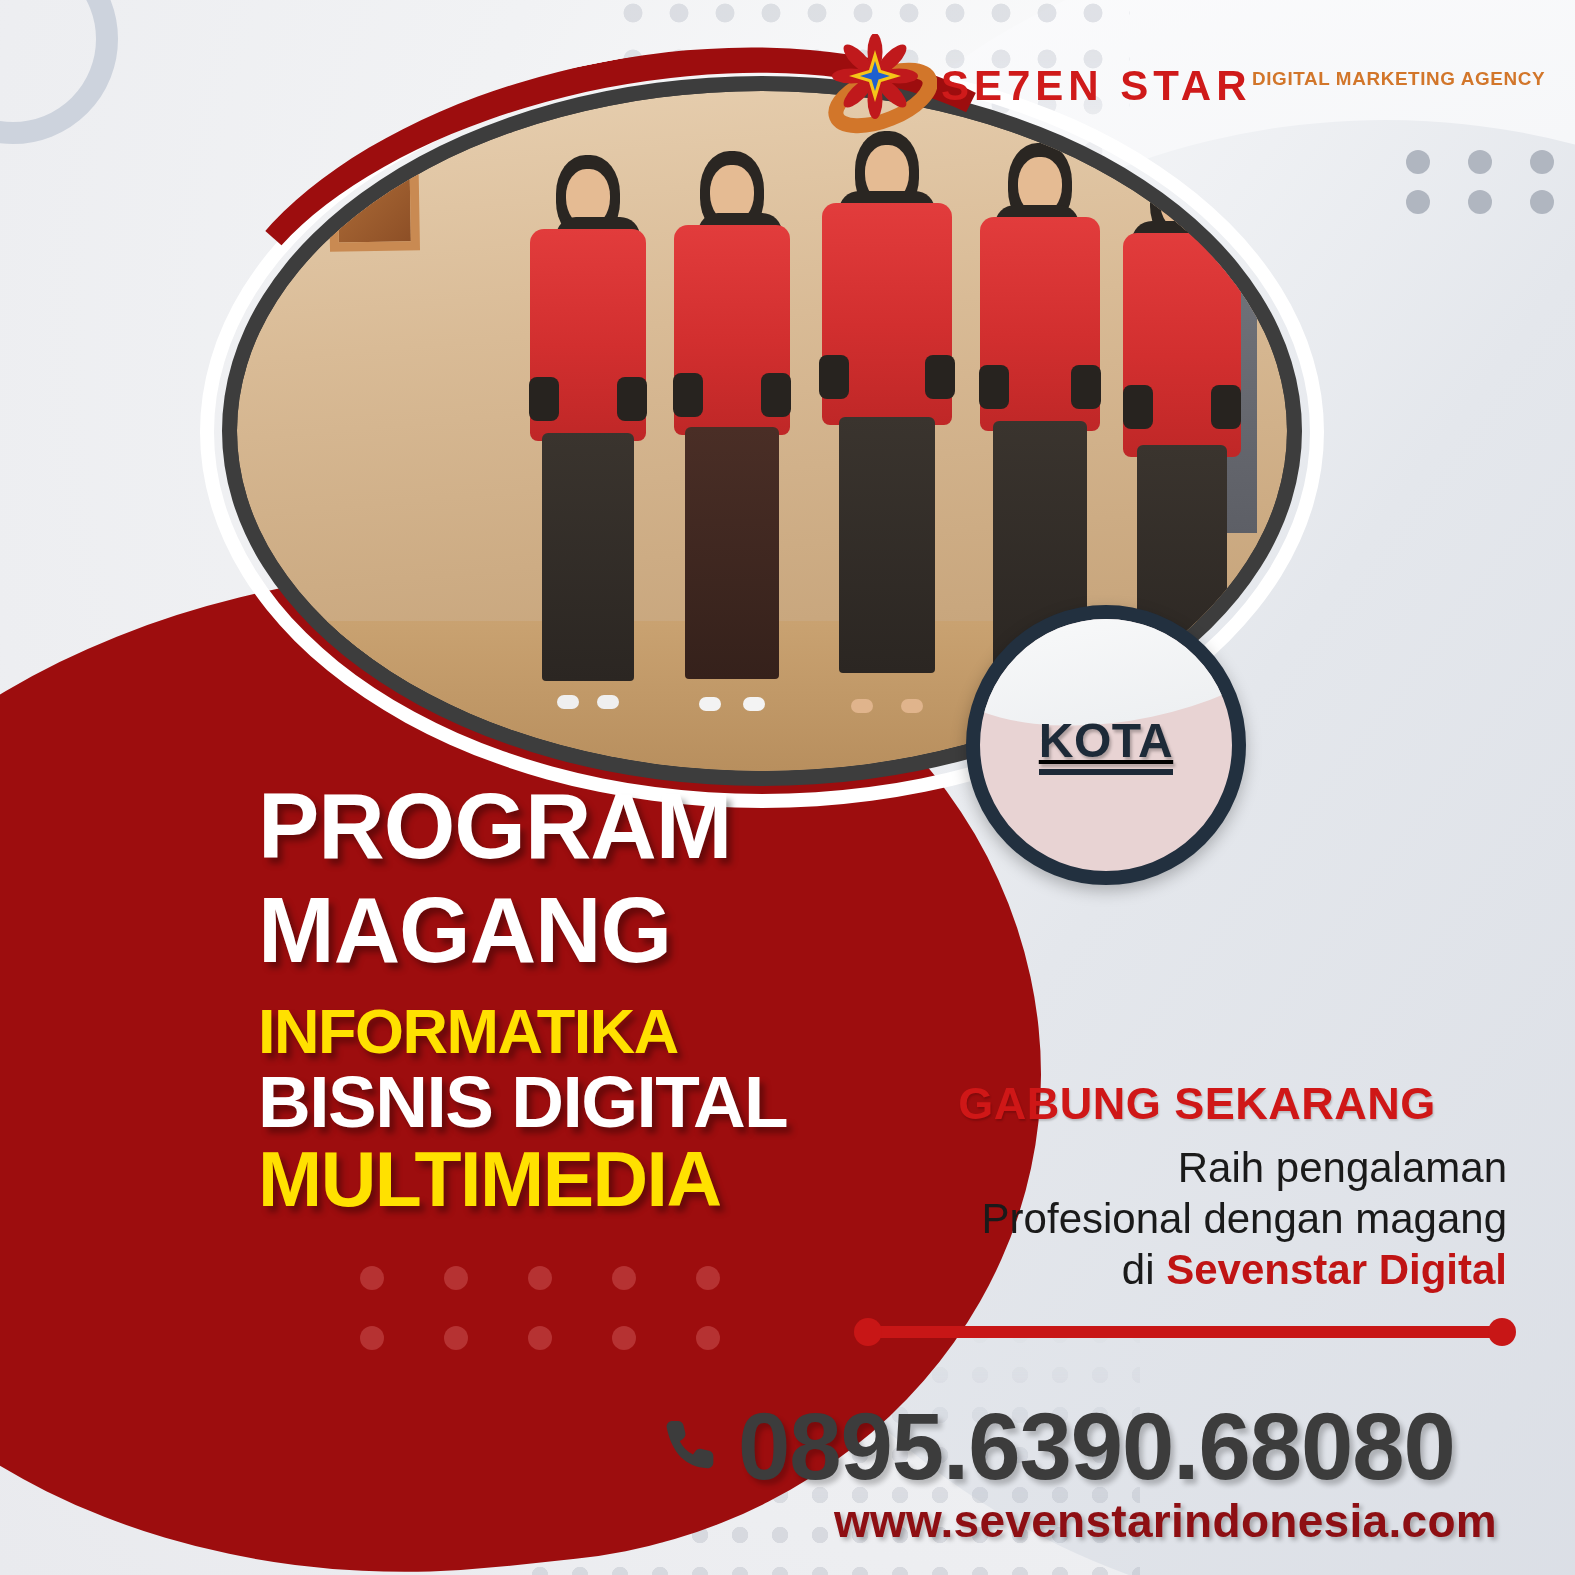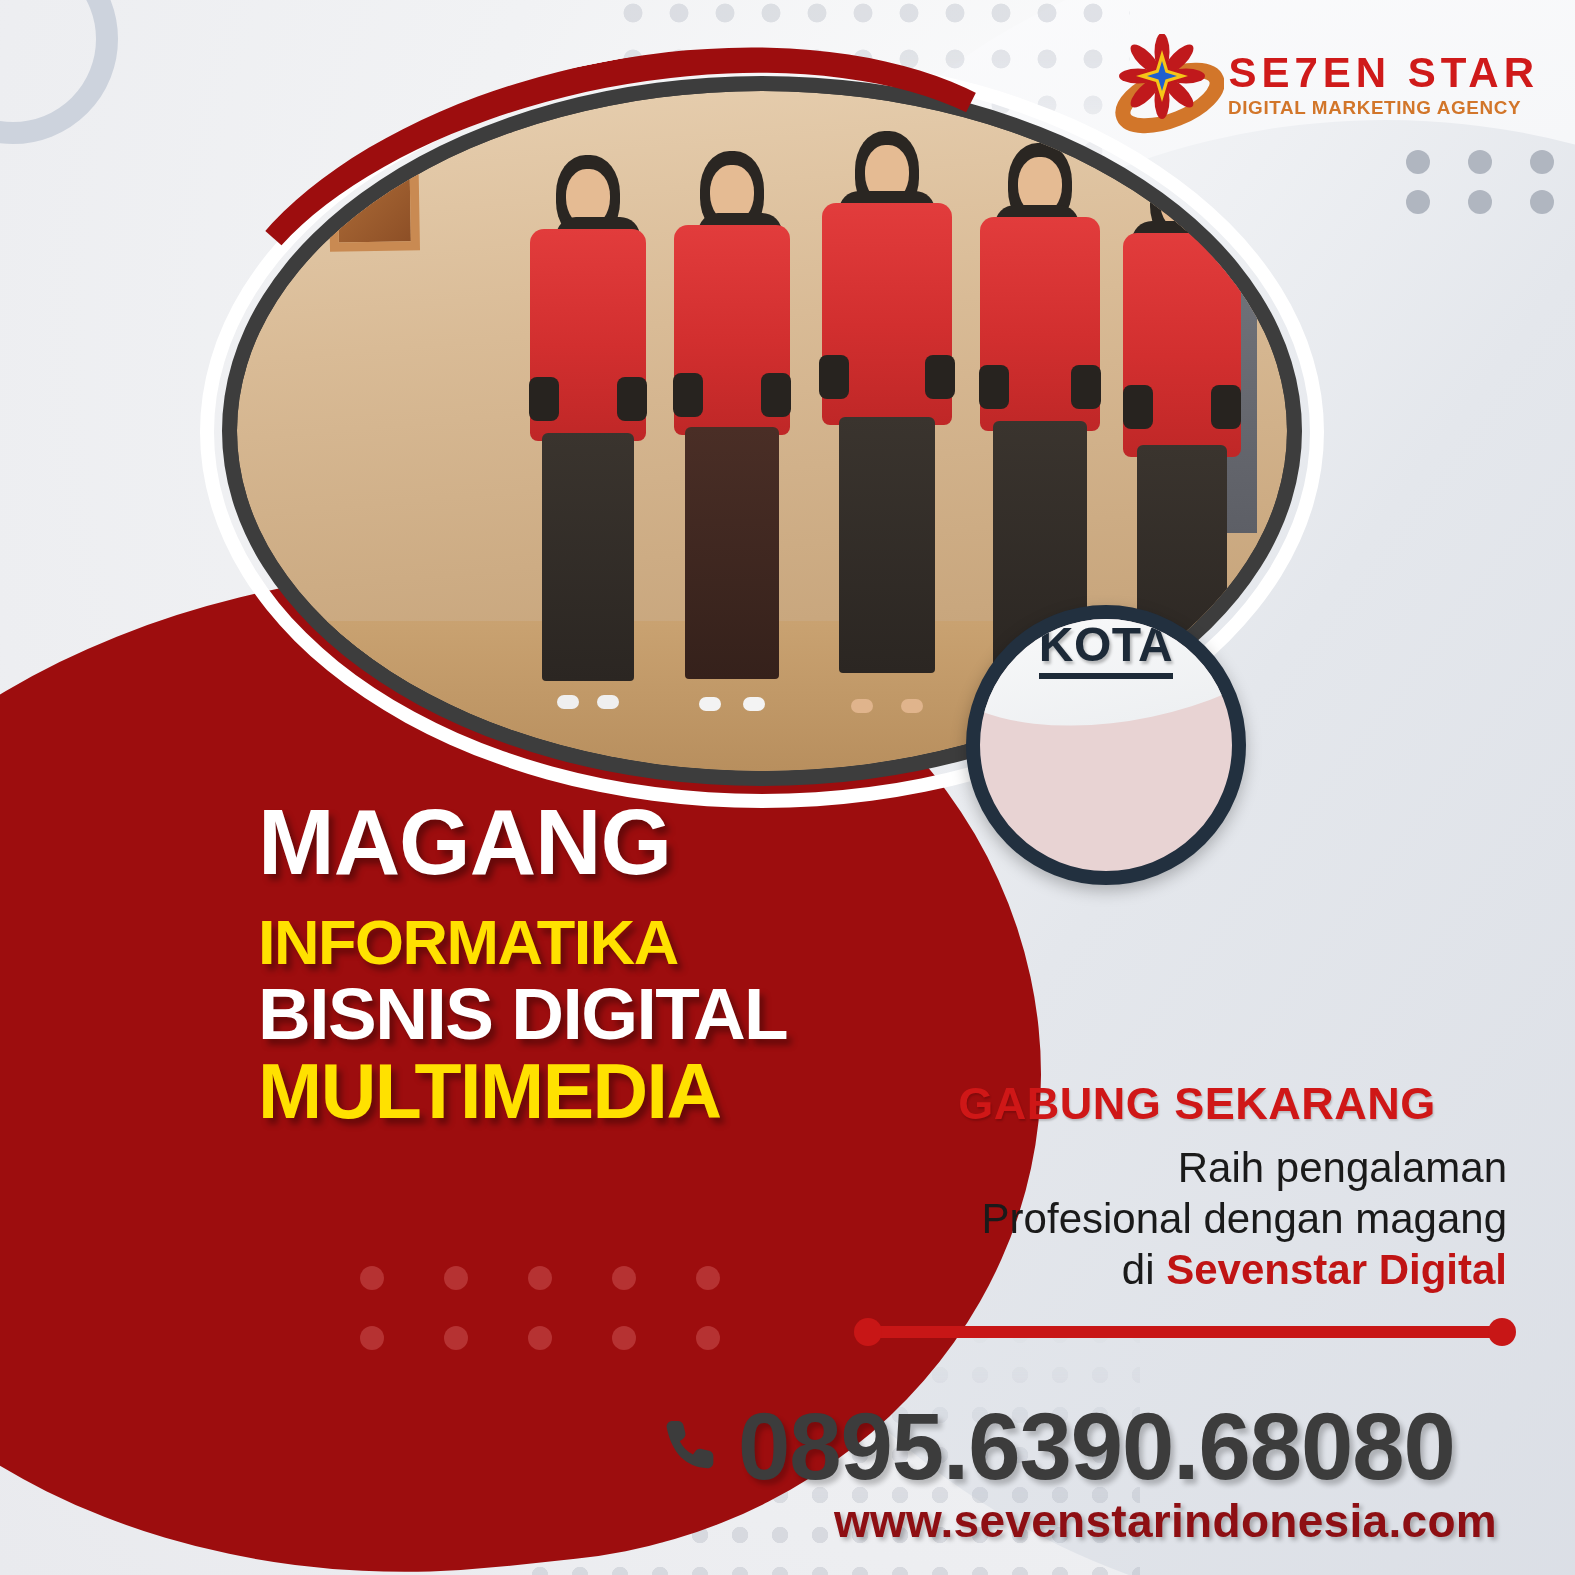--- a/index.html
+++ b/index.html
@@ -169,41 +169,42 @@
     border-left:20px solid transparent;
     border-right:20px solid transparent;
     border-bottom:0 solid transparent;
     transform:rotate(-11deg);
     pointer-events:none;
   }
 
   
   .logo { position:absolute; right:36px; top:34px; display:flex; align-items:center; gap:4px; }
   .logo-mark { position:relative; width:112px; height:104px; flex:0 0 auto; }
-  .logo-text { display:flex; flex-direction:column; align-items:flex-start; }
+  .logo-text { display:flex; flex-direction:row; align-items:flex-start; }
   .logo-title {
     font-size:42px; font-weight:700; letter-spacing:5px;
     color:#cf1a1a; line-height:1; font-family:"Liberation Sans", sans-serif;
   }
   .logo-sub {
     font-size:18.5px; font-weight:700; letter-spacing:.6px;
     color:#d2762a; line-height:1.35; margin-top:2px;
     transform:scaleX(1.02); transform-origin:left center;
   }
 
   
   .badge {
     position:absolute; left:966px; top:605px;
     width:280px; height:280px; border-radius:50%;
     background:#e8d3d3;
     border:14px solid #22303f;
     display:flex; 
-    align-items:flex-start; justify-content:center;
+    align-items:center; justify-content:center;
     box-shadow:0 6px 16px rgba(0,0,0,.25);
     overflow:hidden;
+    text-decoration:underline;
   }
   .badge-sheen {
     position:absolute; left:-60px; top:-110px;
     width:420px; height:210px; border-radius:50%;
     background:linear-gradient(180deg,#ffffff,#eef0f2);
     transform:rotate(-12deg);
   }
   .badge-line {
     position:relative; z-index:2;
     font-size:48px; font-weight:700; letter-spacing:.5px;
@@ -408,20 +409,21 @@
       <div class="logo-sub">DIGITAL MARKETING AGENCY</div>
     </div>
   </div>
 
   <div class="badge">
     <div class="badge-sheen"></div>
     <div class="badge-line">KOTA</div>
   </div>
 
   <div class="headline">
+    <div class="h-line h-program">PROGRAM</div>
     <div class="h-line h-magang">MAGANG</div>
     <div class="h-line h-info">INFORMATIKA</div>
     <div class="h-line h-bisnis">BISNIS DIGITAL</div>
     <div class="h-line h-multi">MULTIMEDIA</div>
   </div>
 
   <div class="reddots">
     <div class="reddot"></div>
     <div class="reddot"></div>
     <div class="reddot"></div>

